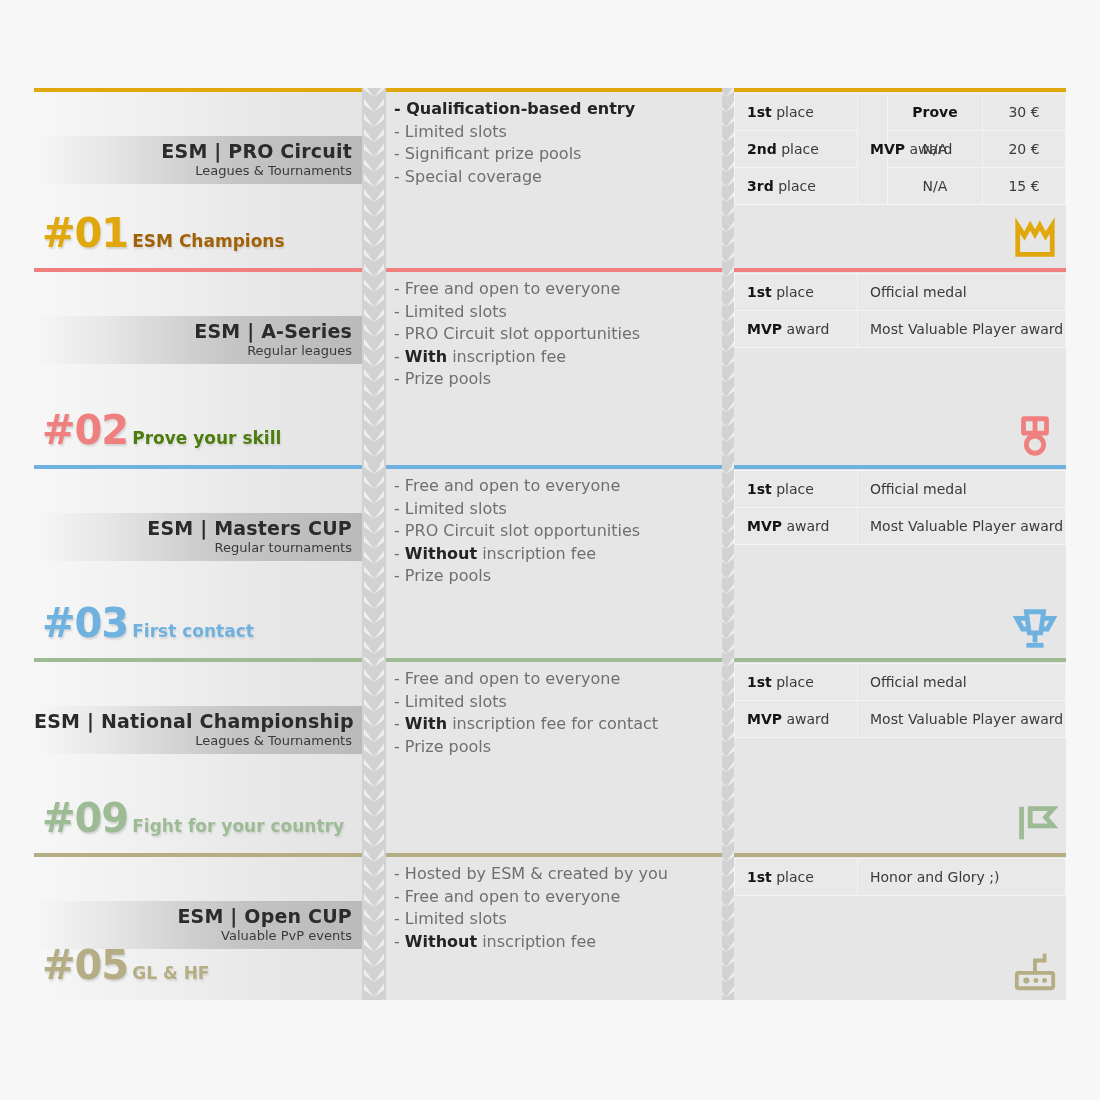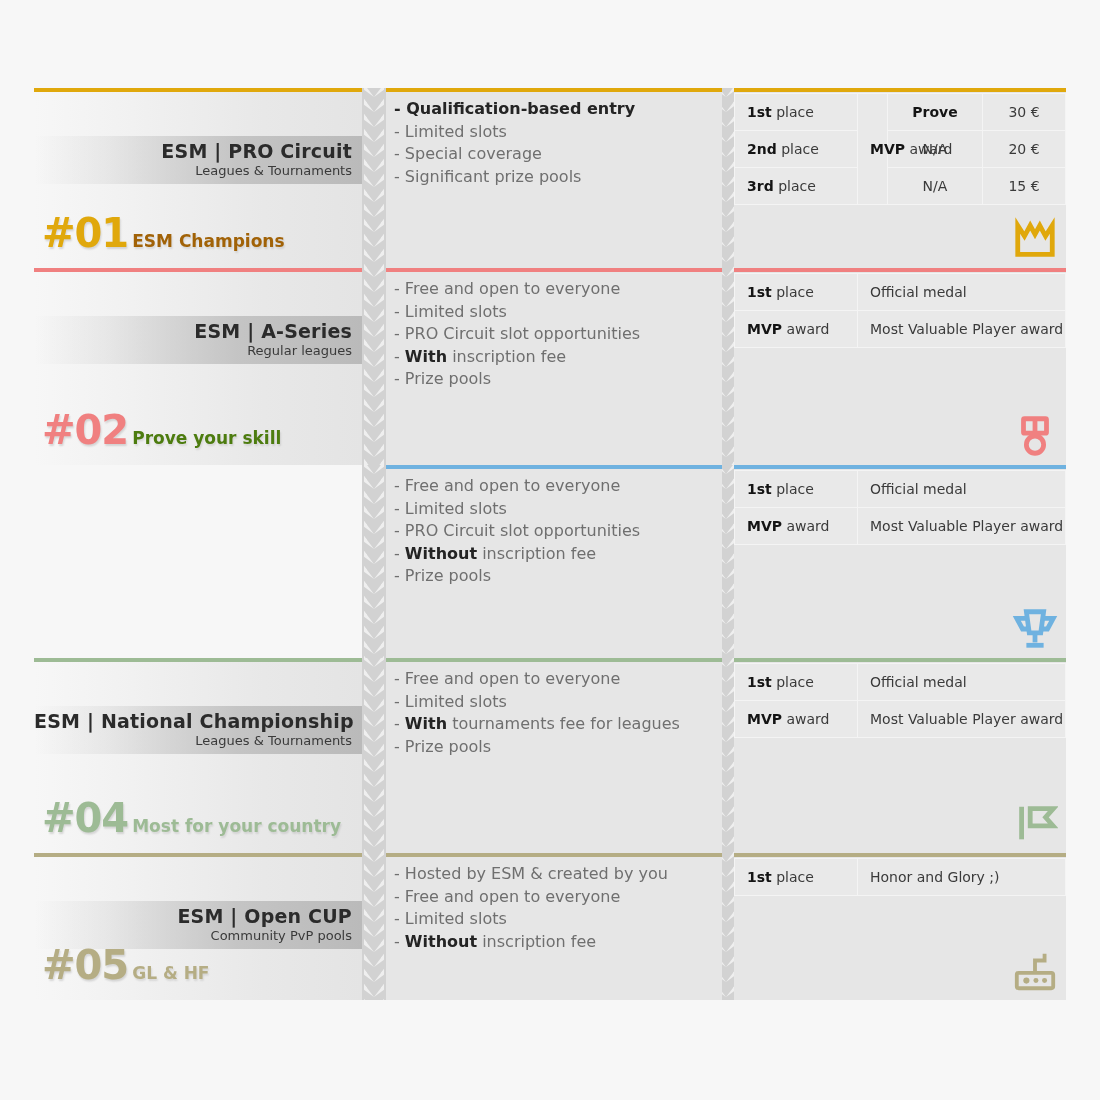--- a/index.html
+++ b/index.html
@@ -118,22 +118,22 @@
           <div class="m" style="top:161px"></div>
           <div class="m" style="top:176px"></div>
         </div>
       </div>
       <div class="mid">
         <div class="mid-accent" style="background:#e0a80c"></div>
         <div class="mid-body"></div>
         <div class="bullets">
           <div class="bullet allbold">- <span>Qualification-based entry</span></div>
           <div class="bullet">- <span>Limited slots</span></div>
+          <div class="bullet">- <span>Significant prize pools</span></div>
           <div class="bullet">- <span>Special coverage</span></div>
-          <div class="bullet">- <span>Significant prize pools</span></div>
         </div>
       </div>
       <div class="right">
         <div class="right-accent" style="background:#e0a80c"></div>
         <div class="right-body"></div>
         <table class="awards">
           <tbody>
             <tr>
               <td class="place"><b>1st</b> <span>place</span></td>
               <td class="ctr" rowspan="3"><b>MVP</b> <span>award</span></td>
@@ -239,20 +239,32 @@
         <div class="iconbox">
           <svg viewBox="0 0 48 48">
             <rect x="12" y="6" width="24" height="15" rx="1" fill="none" stroke="#f08080" stroke-width="5"></rect>
             <line x1="24" y1="6" x2="24" y2="21" stroke="#f08080" stroke-width="5"></line>
             <circle cx="24" cy="33" r="9" fill="none" stroke="#f08080" stroke-width="5"></circle>
           </svg>
         </div>
       </div>
     </div>
     <div class="row" style="top:465px;height:193px;">
+      <div class="left">
+        <div class="left-accent" style="background:#6fb2e0"></div>
+        <div class="left-body"></div>
+        <div class="left-titlebar">
+          <div class="l-title">ESM | Masters CUP</div>
+          <div class="l-sub">Regular tournaments</div>
+        </div>
+        <div class="numline">
+          <span class="num" style="color:#6fb2e0">#03</span>
+          <span class="numlabel" style="color:#6fb2e0">First contact</span>
+        </div>
+      </div>
       <div class="chev" style="left:362px;">
         <div class="bar"></div>
         <div class="marks">
           <div class="m" style="top:-4px"></div>
           <div class="m" style="top:11px"></div>
           <div class="m" style="top:26px"></div>
           <div class="m" style="top:41px"></div>
           <div class="m" style="top:56px"></div>
           <div class="m" style="top:71px"></div>
           <div class="m" style="top:86px"></div>
@@ -323,22 +335,22 @@
     </div>
     <div class="row" style="top:658px;height:195px;">
       <div class="left">
         <div class="left-accent" style="background:#9dbb95"></div>
         <div class="left-body"></div>
         <div class="left-titlebar">
           <div class="l-title">ESM | National Championship</div>
           <div class="l-sub">Leagues &amp; Tournaments</div>
         </div>
         <div class="numline">
-          <span class="num" style="color:#9dbb95">#04</span>
-          <span class="numlabel" style="color:#9dbb95">Most for your country</span>
+          <span class="num" style="color:#9dbb95">#09</span>
+          <span class="numlabel" style="color:#9dbb95">Fight for your country</span>
         </div>
       </div>
       <div class="chev" style="left:362px;">
         <div class="bar"></div>
         <div class="marks">
           <div class="m" style="top:-4px"></div>
           <div class="m" style="top:11px"></div>
           <div class="m" style="top:26px"></div>
           <div class="m" style="top:41px"></div>
           <div class="m" style="top:56px"></div>
@@ -371,21 +383,21 @@
           <div class="m" style="top:176px"></div>
           <div class="m" style="top:191px"></div>
         </div>
       </div>
       <div class="mid">
         <div class="mid-accent" style="background:#9dbb95"></div>
         <div class="mid-body"></div>
         <div class="bullets">
           <div class="bullet">- <span>Free and open to everyone</span></div>
           <div class="bullet">- <span>Limited slots</span></div>
-          <div class="bullet">- <b>With</b> <span>tournaments fee for leagues</span></div>
+          <div class="bullet">- <b>With</b> <span>inscription fee for contact</span></div>
           <div class="bullet">- <span>Prize pools</span></div>
         </div>
       </div>
       <div class="right">
         <div class="right-accent" style="background:#9dbb95"></div>
         <div class="right-body"></div>
         <table class="awards">
           <tbody>
             <tr>
               <td class="place"><b>1st</b> <span>place</span></td>
@@ -404,21 +416,21 @@
           </svg>
         </div>
       </div>
     </div>
     <div class="row" style="top:853px;height:147px;">
       <div class="left">
         <div class="left-accent" style="background:#b5ad84"></div>
         <div class="left-body"></div>
         <div class="left-titlebar">
           <div class="l-title">ESM | Open CUP</div>
-          <div class="l-sub">Community PvP pools</div>
+          <div class="l-sub">Valuable PvP events</div>
         </div>
         <div class="numline">
           <span class="num" style="color:#b5ad84">#05</span>
           <span class="numlabel" style="color:#b5ad84">GL &amp; HF</span>
         </div>
       </div>
       <div class="chev" style="left:362px;">
         <div class="bar"></div>
         <div class="marks">
           <div class="m" style="top:-4px"></div>

